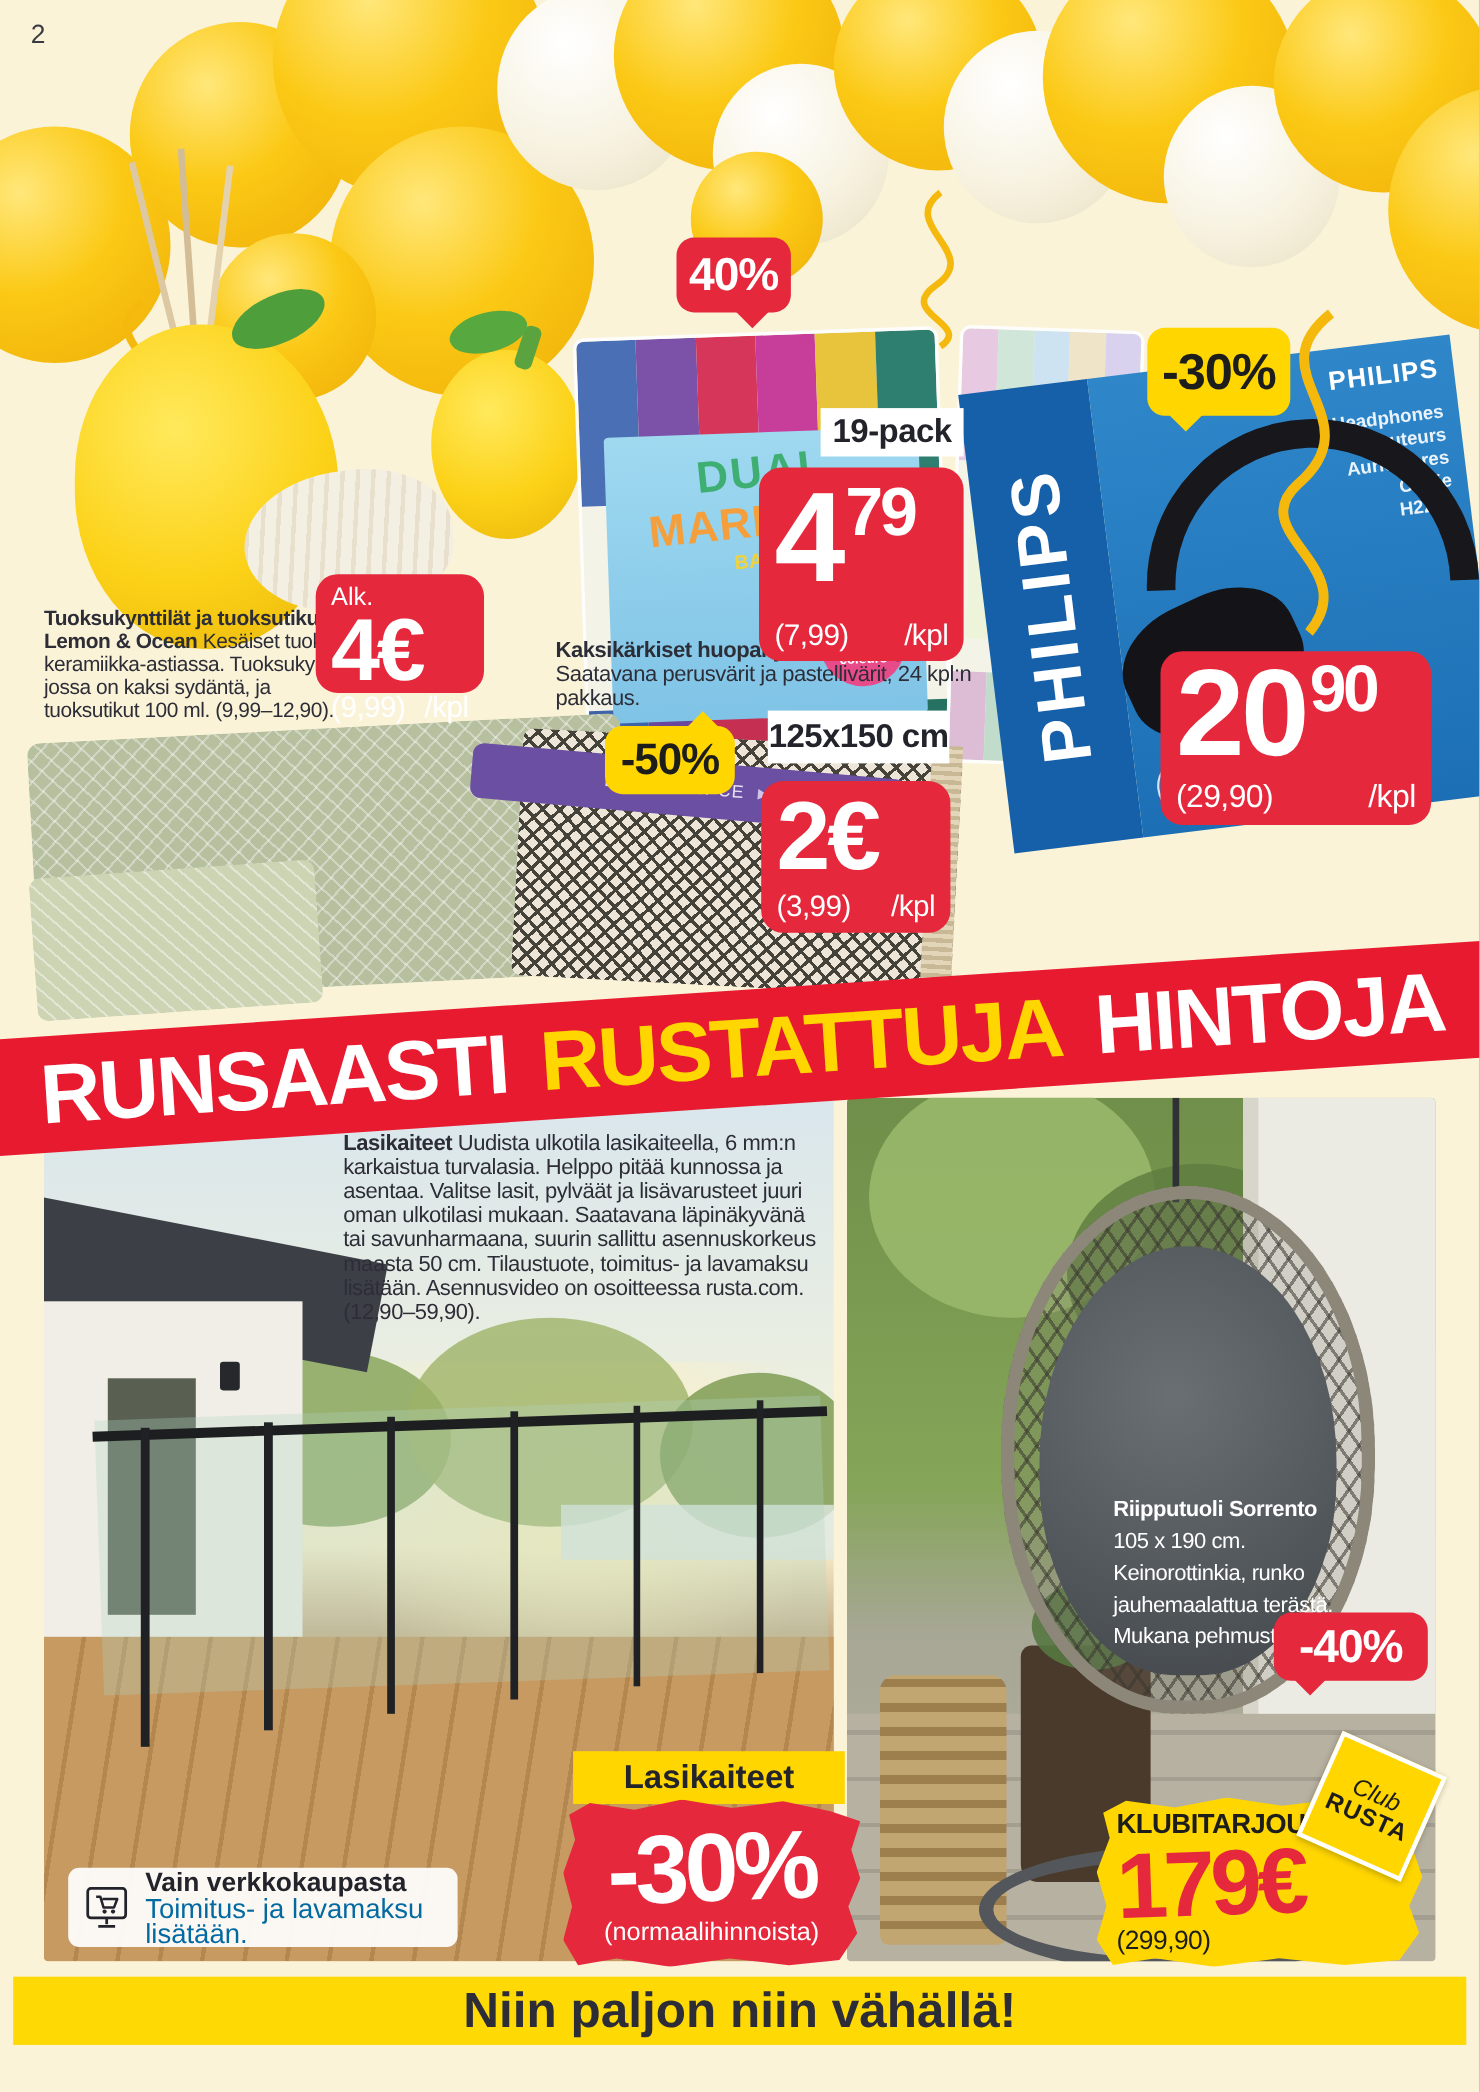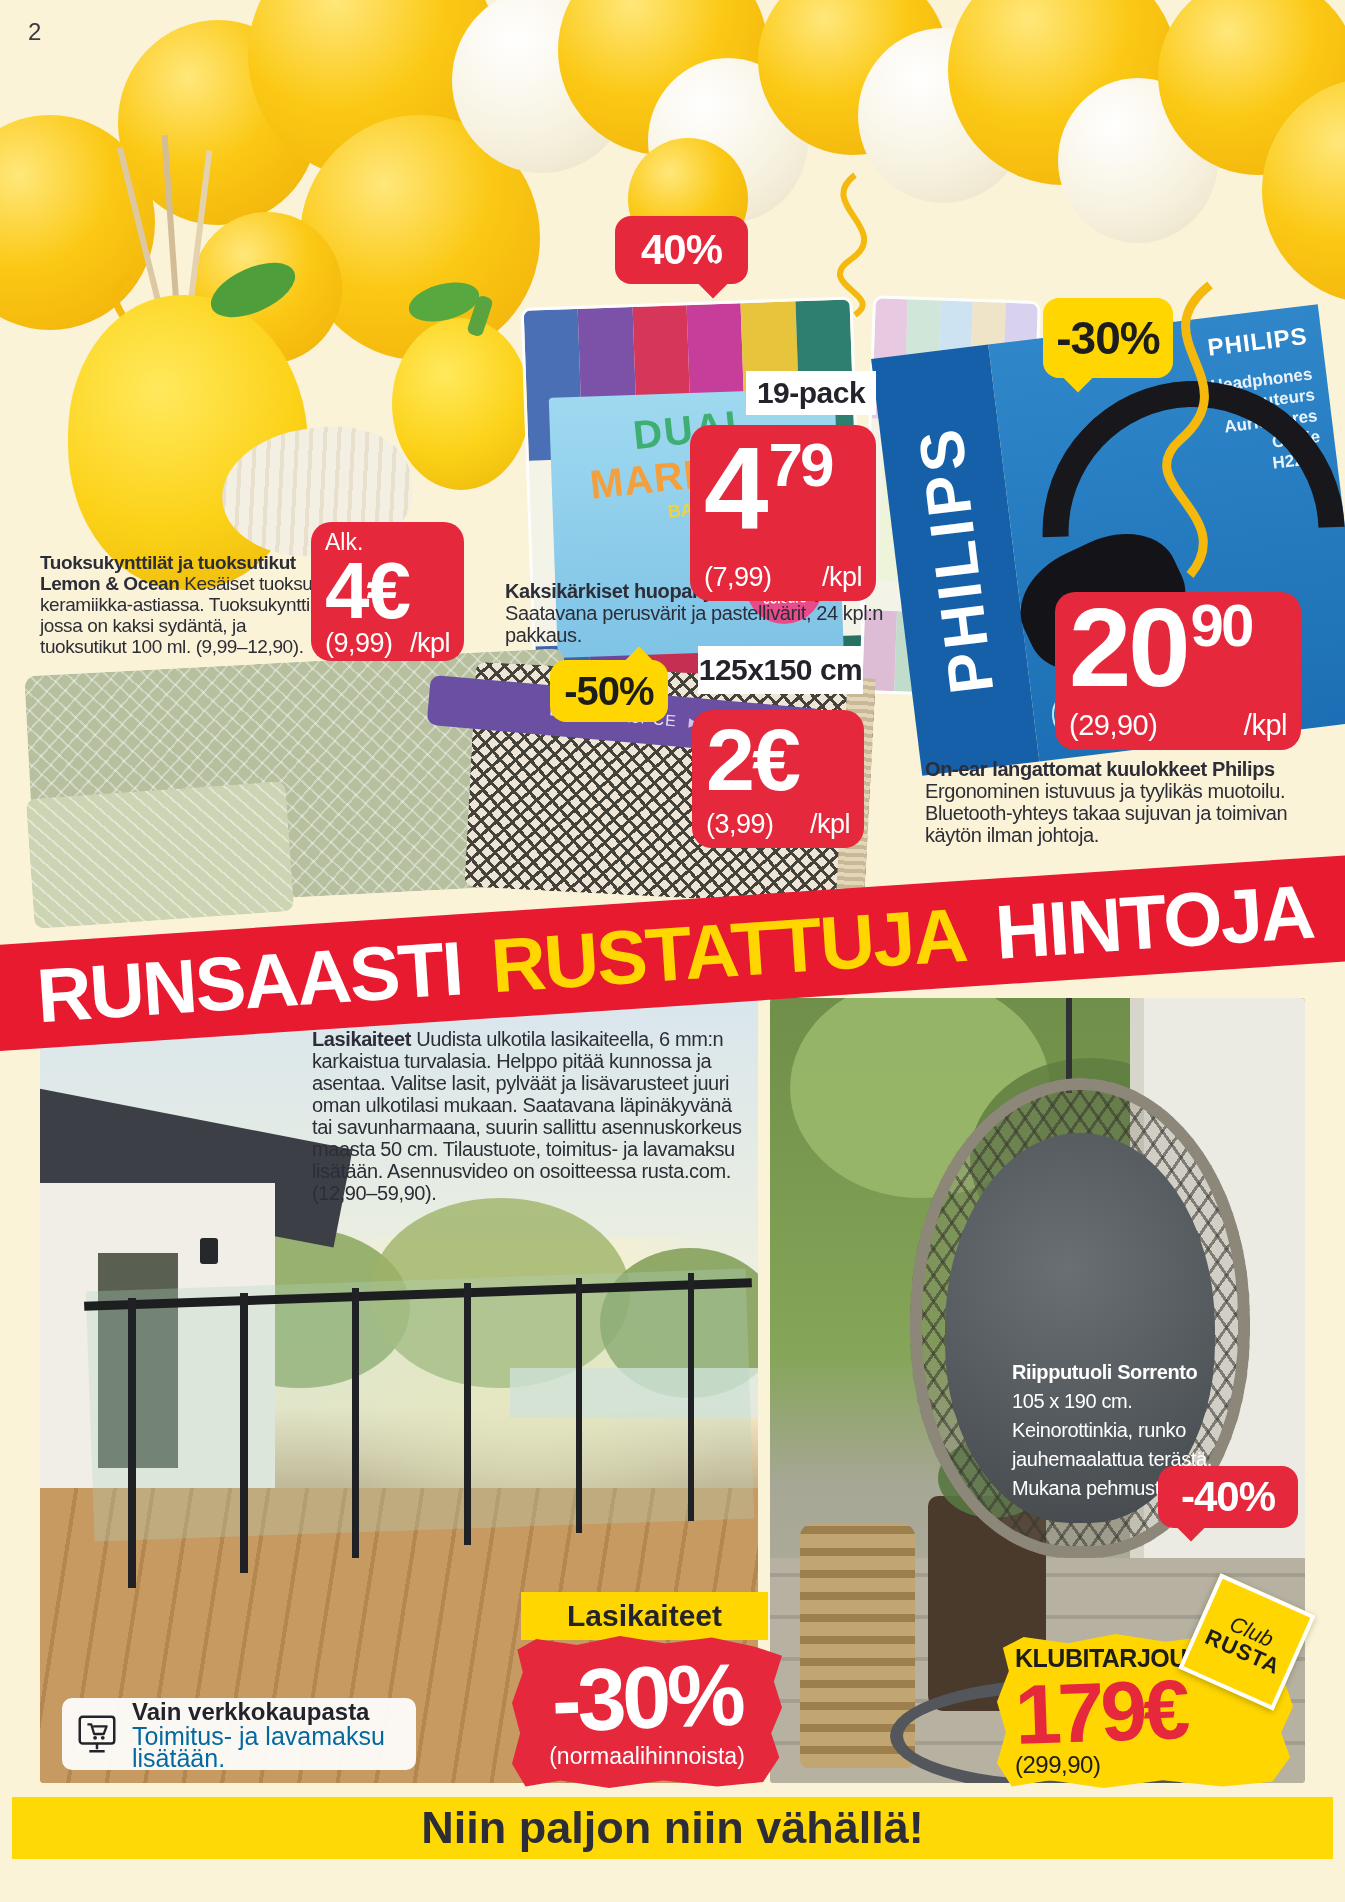--- a/index.html
+++ b/index.html
@@ -265,61 +265,57 @@
   <p class="desc" style="left:40px;top:552px;width:290px;font-size:19px;line-height:21px;margin:0">
     <b>Tuoksukynttilät ja tuoksutikut Lemon &amp; Ocean</b>
     <span>Kesäiset tuoksut keramiikka-astiassa. Tuoksukynttilä, jossa on kaksi sydäntä, ja tuoksutikut 100 ml. (9,99–12,90).</span>
   </p>
 
   <p class="desc" style="left:505px;top:580px;width:385px;margin:0">
     <b>Kaksikärkiset huopakynät</b>
     <span>Vesipohjaiset. Saatavana perusvärit ja pastellivärit, 24 kpl:n pakkaus.</span>
   </p>
 
-  <p class="desc" style="left:925px;top:758px;width:420px;margin:0">
-    <b>On-ear langattomat kuulokkeet Philips</b><br>
-    <span>Ergonominen istuvuus ja tyylikäs muotoilu. Bluetooth-yhteys takaa sujuvan ja toimivan käytön ilman johtoja.</span>
-  </p>
 
 
   <p class="desc" style="left:312px;top:1028px;width:432px;margin:0;z-index:3">
     <b>Lasikaiteet</b>
     <span>Uudista ulkotila lasikaiteella, 6 mm:n karkaistua turvalasia. Helppo pitää kunnossa ja asentaa. Valitse lasit, pylväät ja lisävarusteet juuri oman ulkotilasi mukaan. Saatavana läpinäkyvänä tai savunharmaana, suurin sallittu asennuskorkeus maasta 50 cm. Tilaustuote, toimitus- ja lavamaksu lisätään. Asennusvideo on osoitteessa rusta.com. (12,90–59,90).</span>
   </p>
 
   <p class="desc" style="left:1012px;top:1358px;width:200px;margin:0;color:#ffffff;font-size:20px;line-height:29px;z-index:3">
     <b>Riipputuoli Sorrento</b><br>
     <span>105 x 190 cm. Keinorottinkia, runko jauhemaalattua terästä. Mukana pehmuste.</span>
   </p>
 
   <div class="wlabel" style="left:746px;top:371px;width:130px;height:44px;font-size:30px">
     <span>19-pack</span>
   </div>
   <div class="wlabel" style="left:698px;top:646px;width:165px;height:48px;font-size:30px">
     <span>125x150 cm</span>
   </div>
 
-  <div class="bubble bred" style="left:615px;top:216px;width:133px;height:68px;font-size:42px">
+  <div class="bubble bred" style="left:615px;top:216px;width:104px;height:68px;font-size:42px">
     <span>40%</span>
     <div class="tail" style="right:22px;bottom:-9px"></div>
   </div>
   <div class="bubble byel" style="left:1043px;top:298px;width:130px;height:80px;font-size:46px">
     <span>-30%</span>
     <div class="tail" style="left:22px;bottom:-9px"></div>
   </div>
   <div class="bubble byel" style="left:550px;top:660px;width:118px;height:62px;font-size:40px">
     <span>-50%</span>
     <div class="tail" style="right:16px;top:-8px"></div>
   </div>
   <div class="bubble bred" style="left:1158px;top:1466px;width:140px;height:62px;font-size:42px">
     <span>-40%</span>
     <div class="tail" style="left:20px;bottom:-8px"></div>
   </div>
 
-  <div class="pcard" style="left:311px;top:522px;width:153px;height:139px">
+  <div class="pcard" style="left:287px;top:522px;width:153px;height:108px">
     <div class="pref">Alk.</div>
     <div class="main" style="font-size:80px">4€</div>
     <div class="row">
       <span>(9,99)</span>
       <span>/kpl</span>
     </div>
   </div>
 
   <div class="pcard" style="left:690px;top:425px;width:186px;height:176px">
     <div class="main" style="font-size:116px;margin-top:2px">

